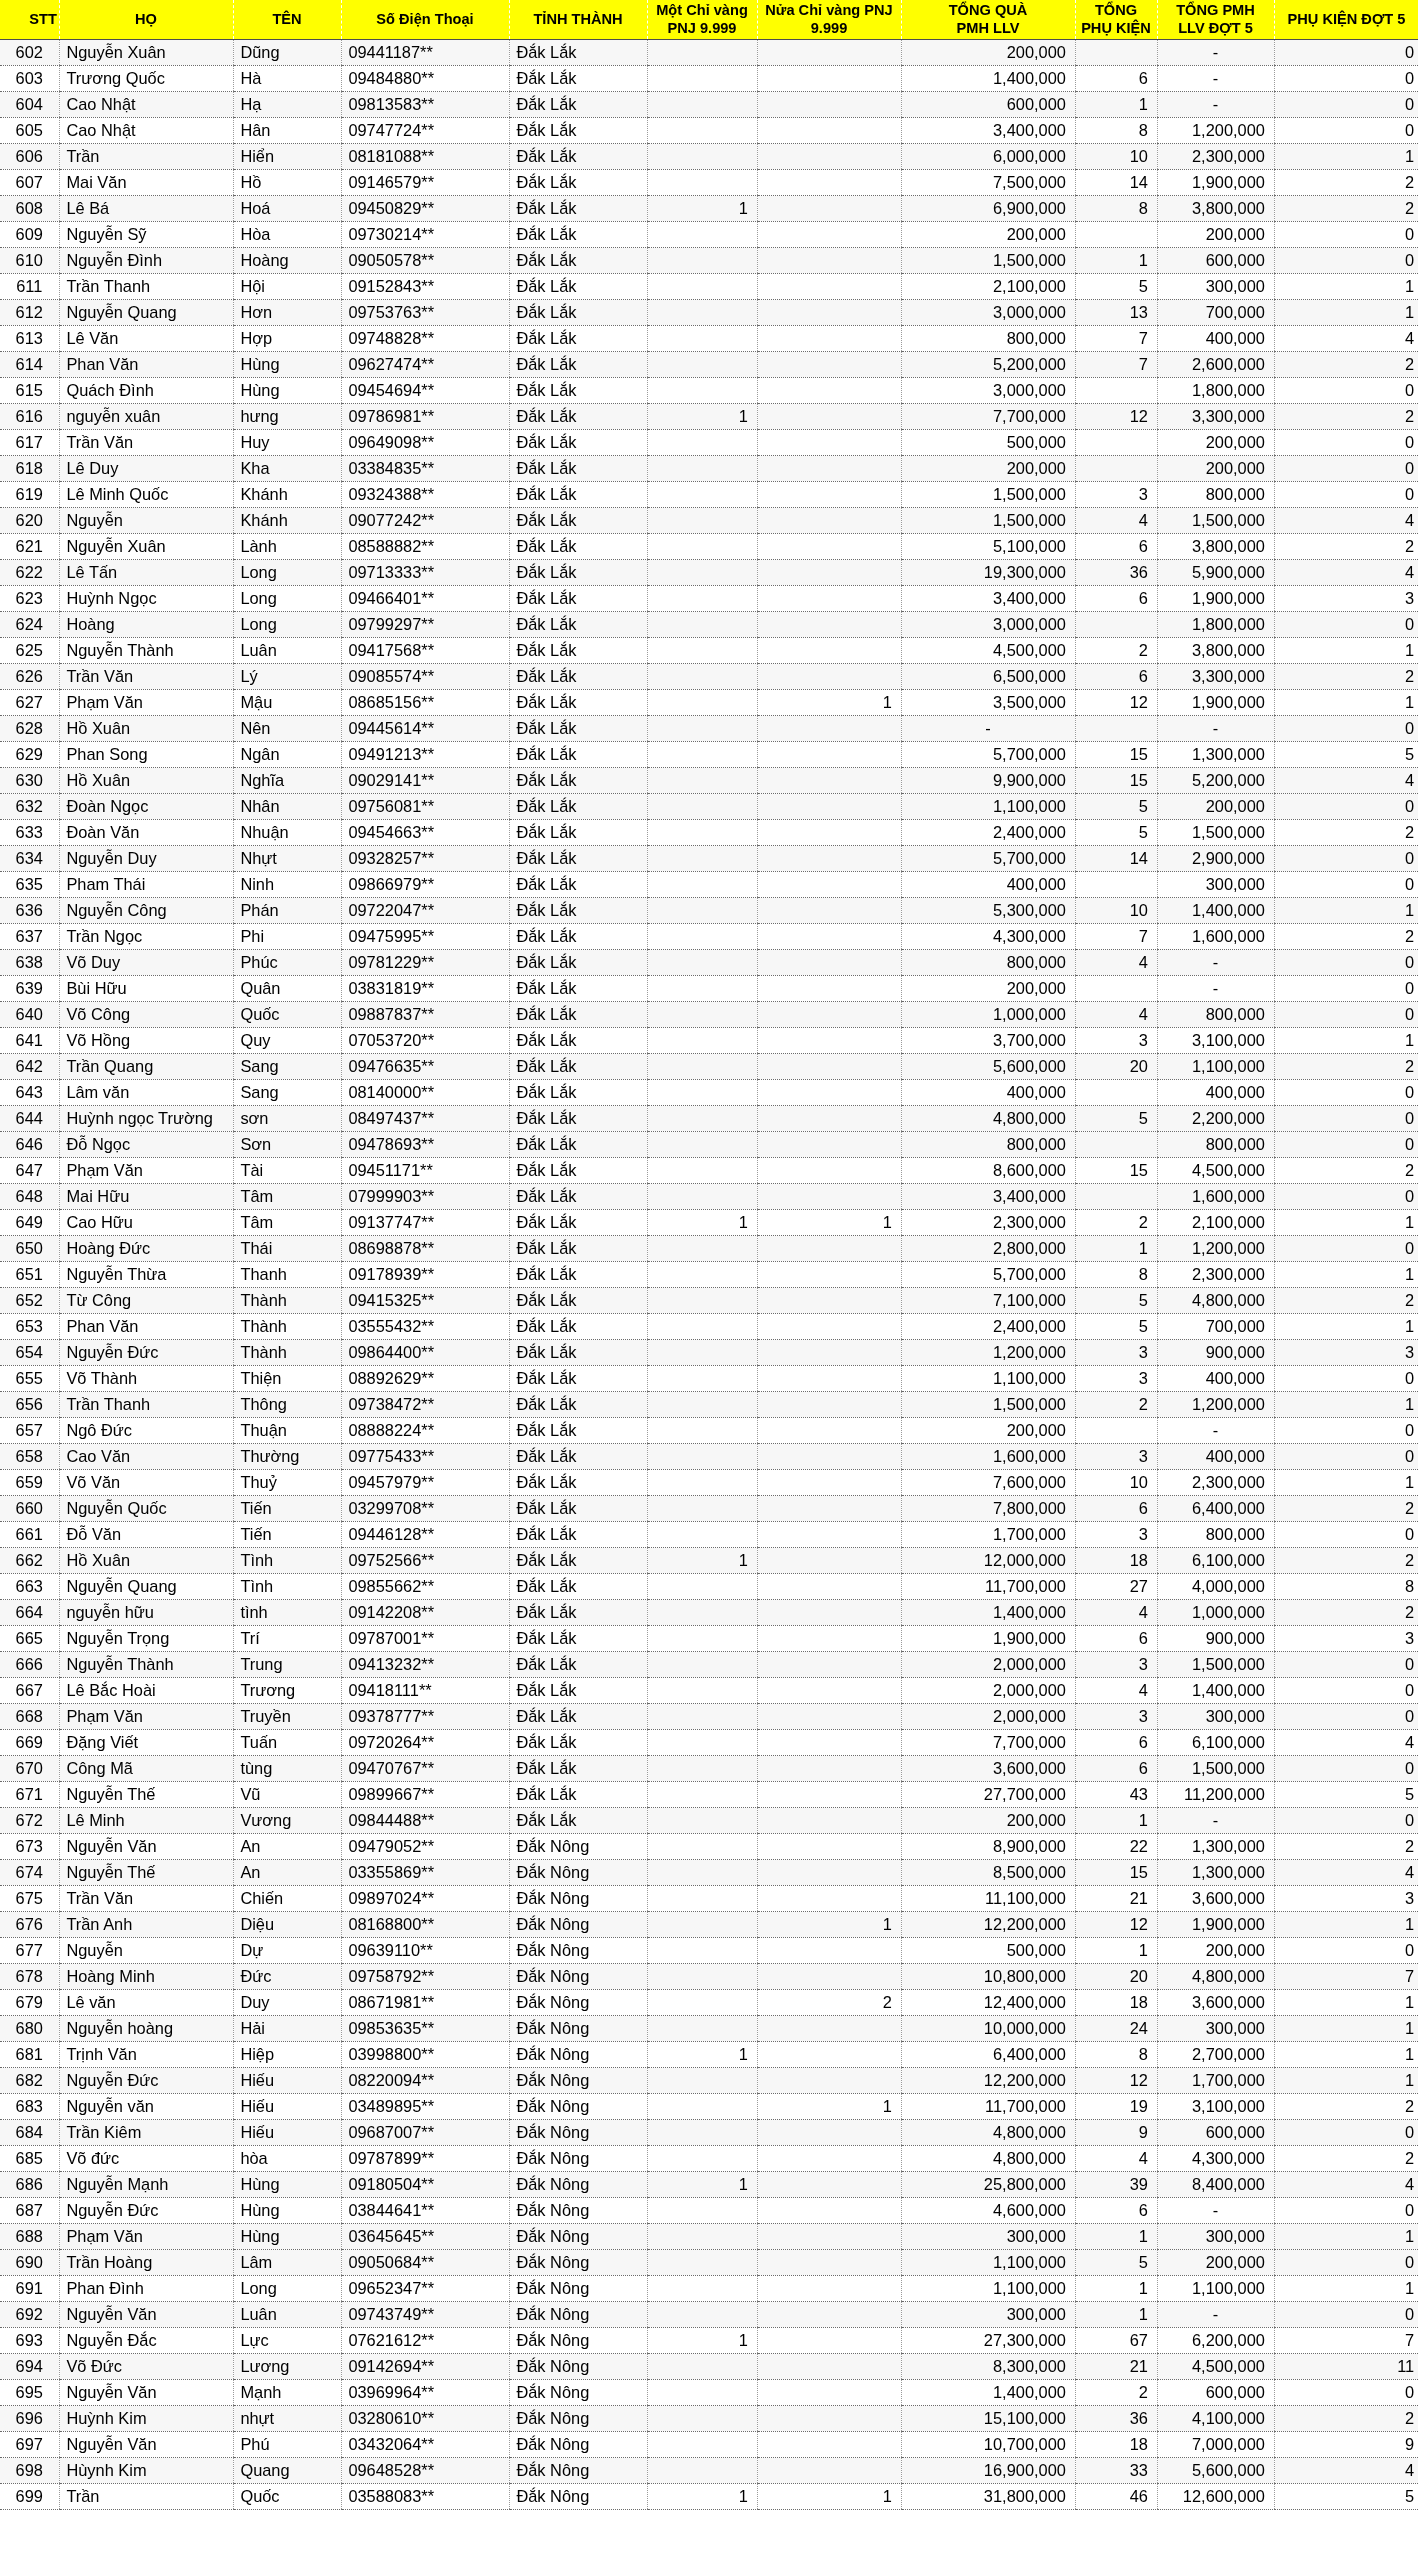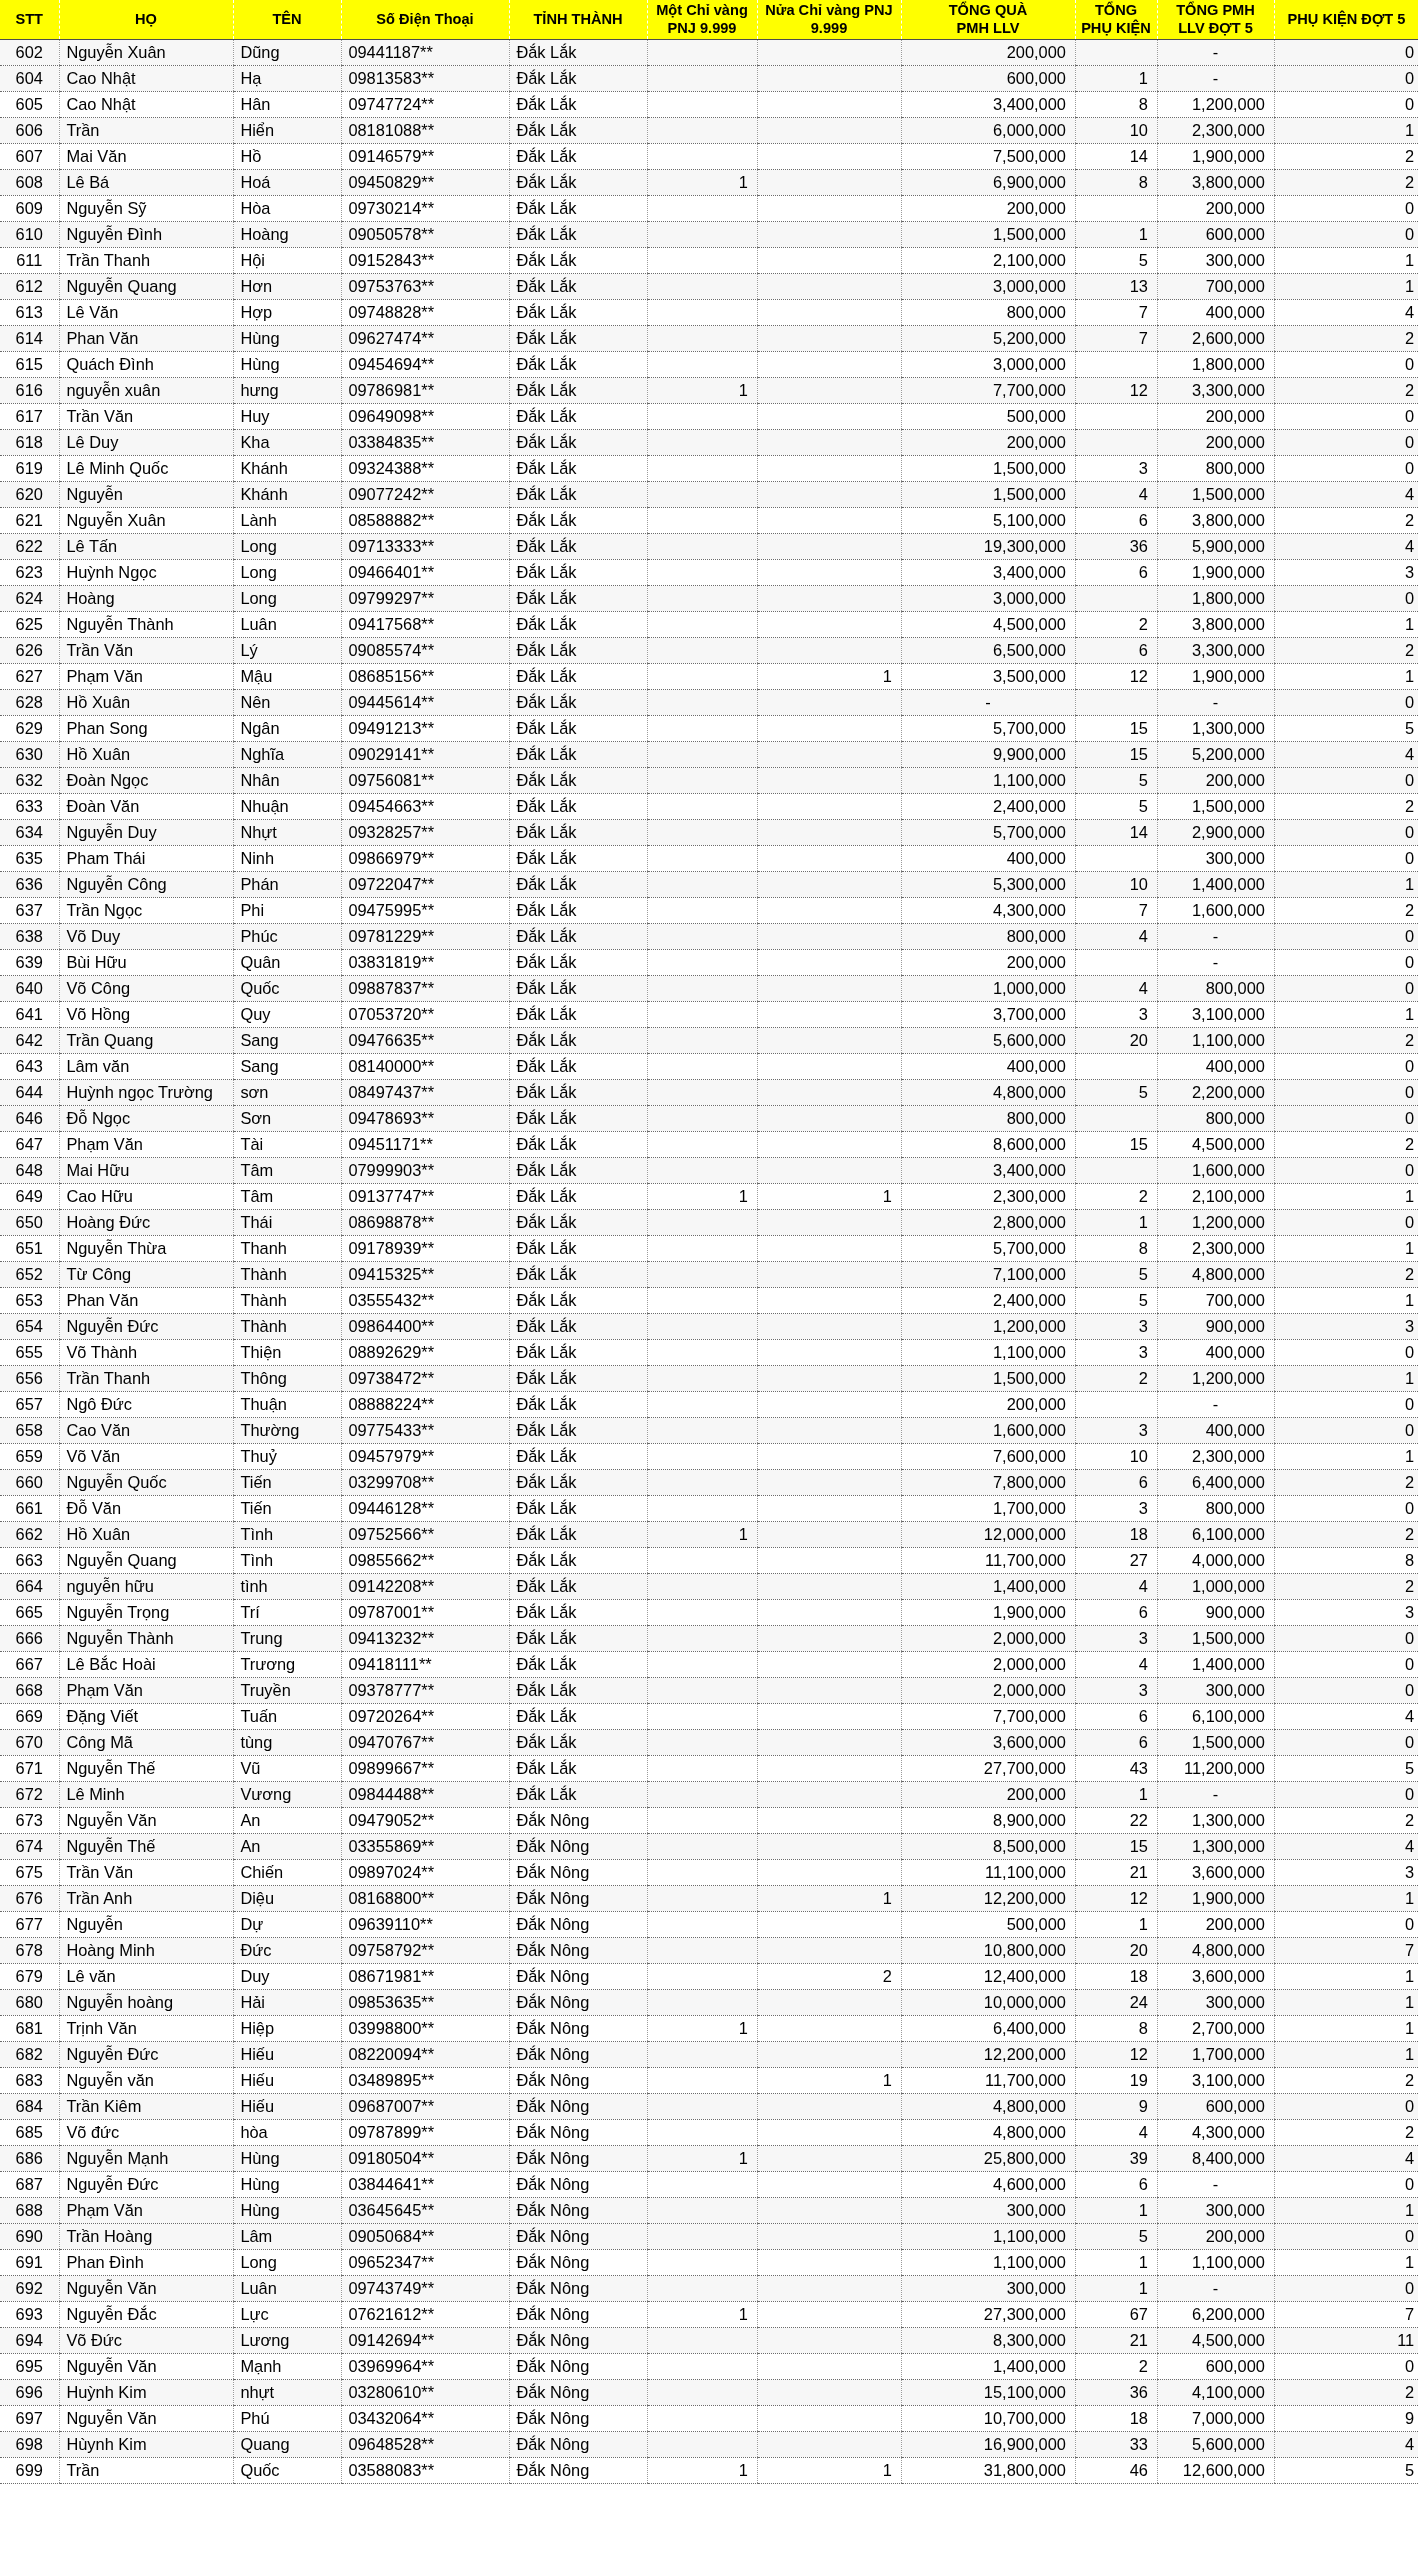--- a/index.html
+++ b/index.html
@@ -3,21 +3,21 @@
 <meta charset="utf-8">
 <style>
   html,body{margin:0;padding:0;background:#ffffff;}
   body{width:1418px;font-family:"Liberation Sans","DejaVu Sans",sans-serif;color:#000;}
   table{border-collapse:collapse;table-layout:fixed;width:1418px;border-right:0.9px dotted #9a9a9a;}
   thead th{
     background:#FFFF00;color:#000;font-weight:700;font-size:14.6px;line-height:1.22;
     text-align:center;vertical-align:middle;height:39px;padding:0 1.7px;
     border-left:1.7px dashed #ffffff;border-bottom:0.9px solid #4d4d4d;white-space:pre-line;
   }
-  thead th:first-child{border-left:none;}
+  thead th:first-child{border-left:none;text-align:right;}
   tbody tr{height:25px;}
   tbody tr.alt td{background:#f7f7f7;}
   tbody td{
     font-size:16.4px;line-height:25px;vertical-align:middle;padding:0;
     border-left:0.9px dotted #9a9a9a;border-bottom:0.9px dotted #6b6b6b;
     overflow:hidden;white-space:nowrap;background:#ffffff;
   }
   tbody td:first-child{border-left:none;}
   td.c{text-align:center;}
   td.l{text-align:left;padding-left:6.9px;}
@@ -69,20 +69,33 @@
         <td class="l">Dũng</td>
         <td class="l">09441187**</td>
         <td class="l">Đắk Lắk</td>
         <td class="r"></td>
         <td class="r"></td>
         <td class="r">200,000</td>
         <td class="r"></td>
         <td class="r dash">-</td>
         <td class="r last">0</td>
       </tr>
+      <tr>
+        <td class="c">603</td>
+        <td class="l">Trương Quốc</td>
+        <td class="l">Hà</td>
+        <td class="l">09484880**</td>
+        <td class="l">Đắk Lắk</td>
+        <td class="r"></td>
+        <td class="r"></td>
+        <td class="r">1,400,000</td>
+        <td class="r">6</td>
+        <td class="r dash">-</td>
+        <td class="r last">0</td>
+      </tr>
       <tr class="alt">
         <td class="c">604</td>
         <td class="l">Cao Nhật</td>
         <td class="l">Hạ</td>
         <td class="l">09813583**</td>
         <td class="l">Đắk Lắk</td>
         <td class="r"></td>
         <td class="r"></td>
         <td class="r">600,000</td>
         <td class="r">1</td>

